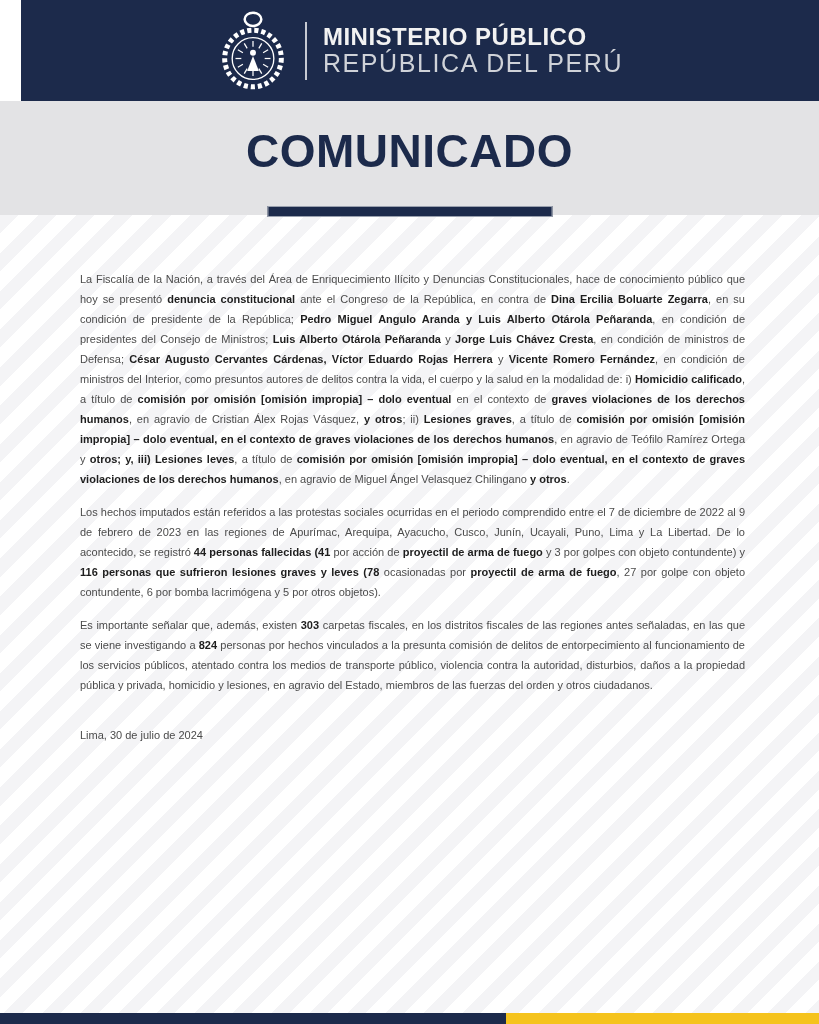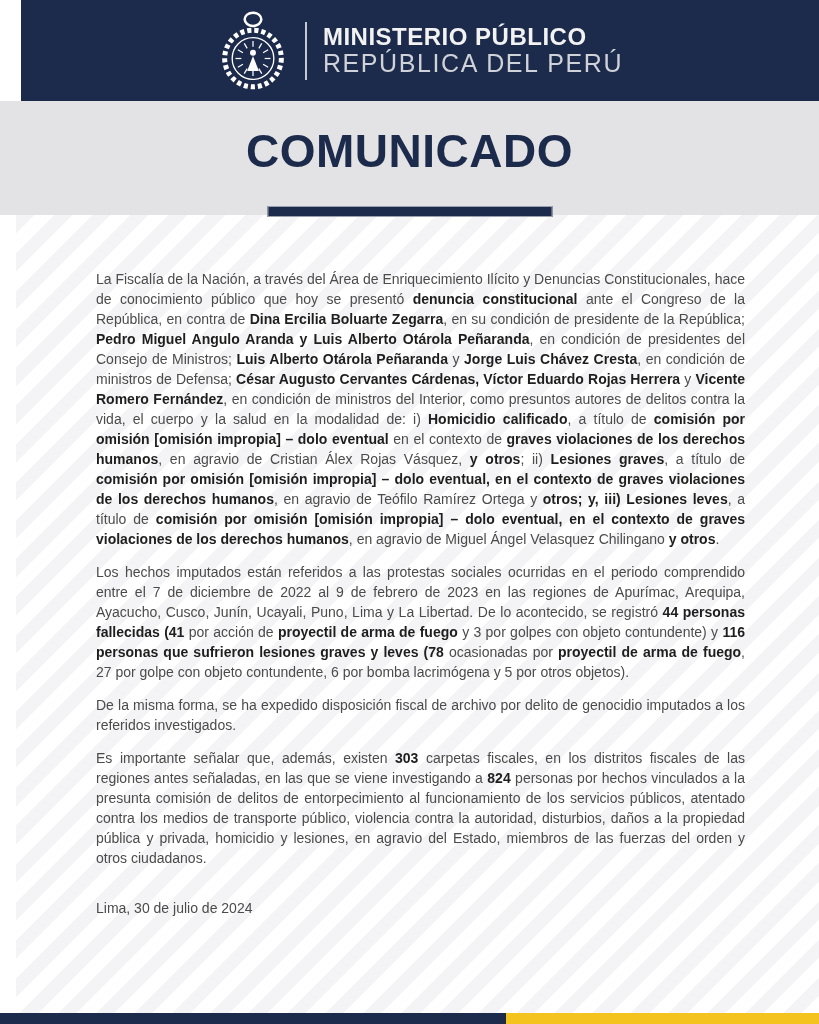--- a/index.html
+++ b/index.html
@@ -52,21 +52,21 @@
 
   
   .content{
     flex:1 1 auto;
     padding:54px 74px 16px 80px;
     background:
       repeating-linear-gradient(135deg,
         var(--stripe,#f4f4f6) 0 13px,
         #ffffff 13px 27px);
     color:var(--text-regular,#4b4b4b);
-    font-size:14px;line-height:20px;margin-left:16px;
+    font-size:11px;line-height:20px;
   }
   .content p{margin:0 0 13px 0;text-align:justify;}
   .content p b{color:var(--text-bold,#1e1e1e);font-weight:bold;}
   .date-line{
     text-align:center;
     margin-top:30px !important;
     color:#4b4b4b;
   }
 
   
@@ -118,21 +118,20 @@
   </header>
 
   <section class="titleband">
     <h1 class="doc-title">COMUNICADO</h1>
     <span class="title-underline"></span>
   </section>
 
   <main class="content">
     <p><span>La Fiscalía de la Nación, a través del Área de Enriquecimiento Ilícito y Denuncias Constitucionales, hace de conocimiento público que hoy se presentó </span><b>denuncia constitucional</b><span> ante el Congreso de la República, en contra de </span><b>Dina Ercilia Boluarte Zegarra</b><span>, en su condición de presidente de la República; </span><b>Pedro Miguel Angulo Aranda y Luis Alberto Otárola Peñaranda</b><span>, en condición de presidentes del Consejo de Ministros; </span><b>Luis Alberto Otárola Peñaranda</b><span> y </span><b>Jorge Luis Chávez Cresta</b><span>, en condición de ministros de Defensa; </span><b>César Augusto Cervantes Cárdenas, Víctor Eduardo Rojas Herrera</b><span> y </span><b>Vicente Romero Fernández</b><span>, en condición de ministros del Interior, como presuntos autores de delitos contra la vida, el cuerpo y la salud en la modalidad de: i) </span><b>Homicidio calificado</b><span>, a título de </span><b>comisión por omisión [omisión impropia] – dolo eventual</b><span> en el contexto de </span><b>graves violaciones de los derechos humanos</b><span>, en agravio de Cristian Álex Rojas Vásquez, </span><b>y otros</b><span>; ii)  </span><b>Lesiones graves</b><span>, a título de </span><b>comisión por omisión [omisión impropia] – dolo eventual, en el contexto de graves violaciones de los derechos humanos</b><span>, en agravio de Teófilo Ramírez Ortega y </span><b>otros; y, iii) Lesiones leves</b><span>, a título de </span><b>comisión por omisión [omisión impropia] – dolo eventual, en el contexto de graves violaciones de los derechos humanos</b><span>, en agravio de Miguel Ángel Velasquez Chilingano </span><b>y otros</b><span>.</span></p>
     <p><span>Los hechos imputados están referidos a las protestas sociales ocurridas en el periodo comprendido entre el 7 de diciembre de 2022 al 9 de febrero de 2023 en las regiones de Apurímac, Arequipa, Ayacucho, Cusco, Junín, Ucayali, Puno, Lima y La Libertad. De lo acontecido, se registró </span><b>44 personas fallecidas (41</b><span> por acción de </span><b>proyectil de arma de fuego</b><span> y 3 por golpes con objeto contundente) y </span><b>116 personas que sufrieron lesiones graves y leves (78</b><span> ocasionadas por </span><b>proyectil de arma de fuego</b><span>, 27 por golpe con objeto contundente, 6 por bomba lacrimógena y 5 por otros objetos).</span></p>
-    <p><span>De la misma forma, se ha expedido disposición fiscal de archivo por delito de genocidio imputados a los referidos investigados.</span></p>
     <p><span>Es importante señalar que, además, existen </span><b>303</b><span> carpetas fiscales, en los distritos fiscales de las regiones antes señaladas, en las que se viene investigando a </span><b>824</b><span> personas por hechos vinculados a la presunta comisión de delitos de entorpecimiento al funcionamiento de los servicios públicos, atentado contra los medios de transporte público, violencia contra la autoridad, disturbios, daños a la propiedad pública y privada, homicidio y lesiones, en agravio del Estado, miembros de las fuerzas del orden y otros ciudadanos.</span></p>
     <p class="date-line">Lima, 30 de julio de 2024</p>
   </main>
 
   <footer class="footbar">
     <span class="foot-navy"></span>
     <span class="foot-yellow"></span>
   </footer>
 
 </div>

